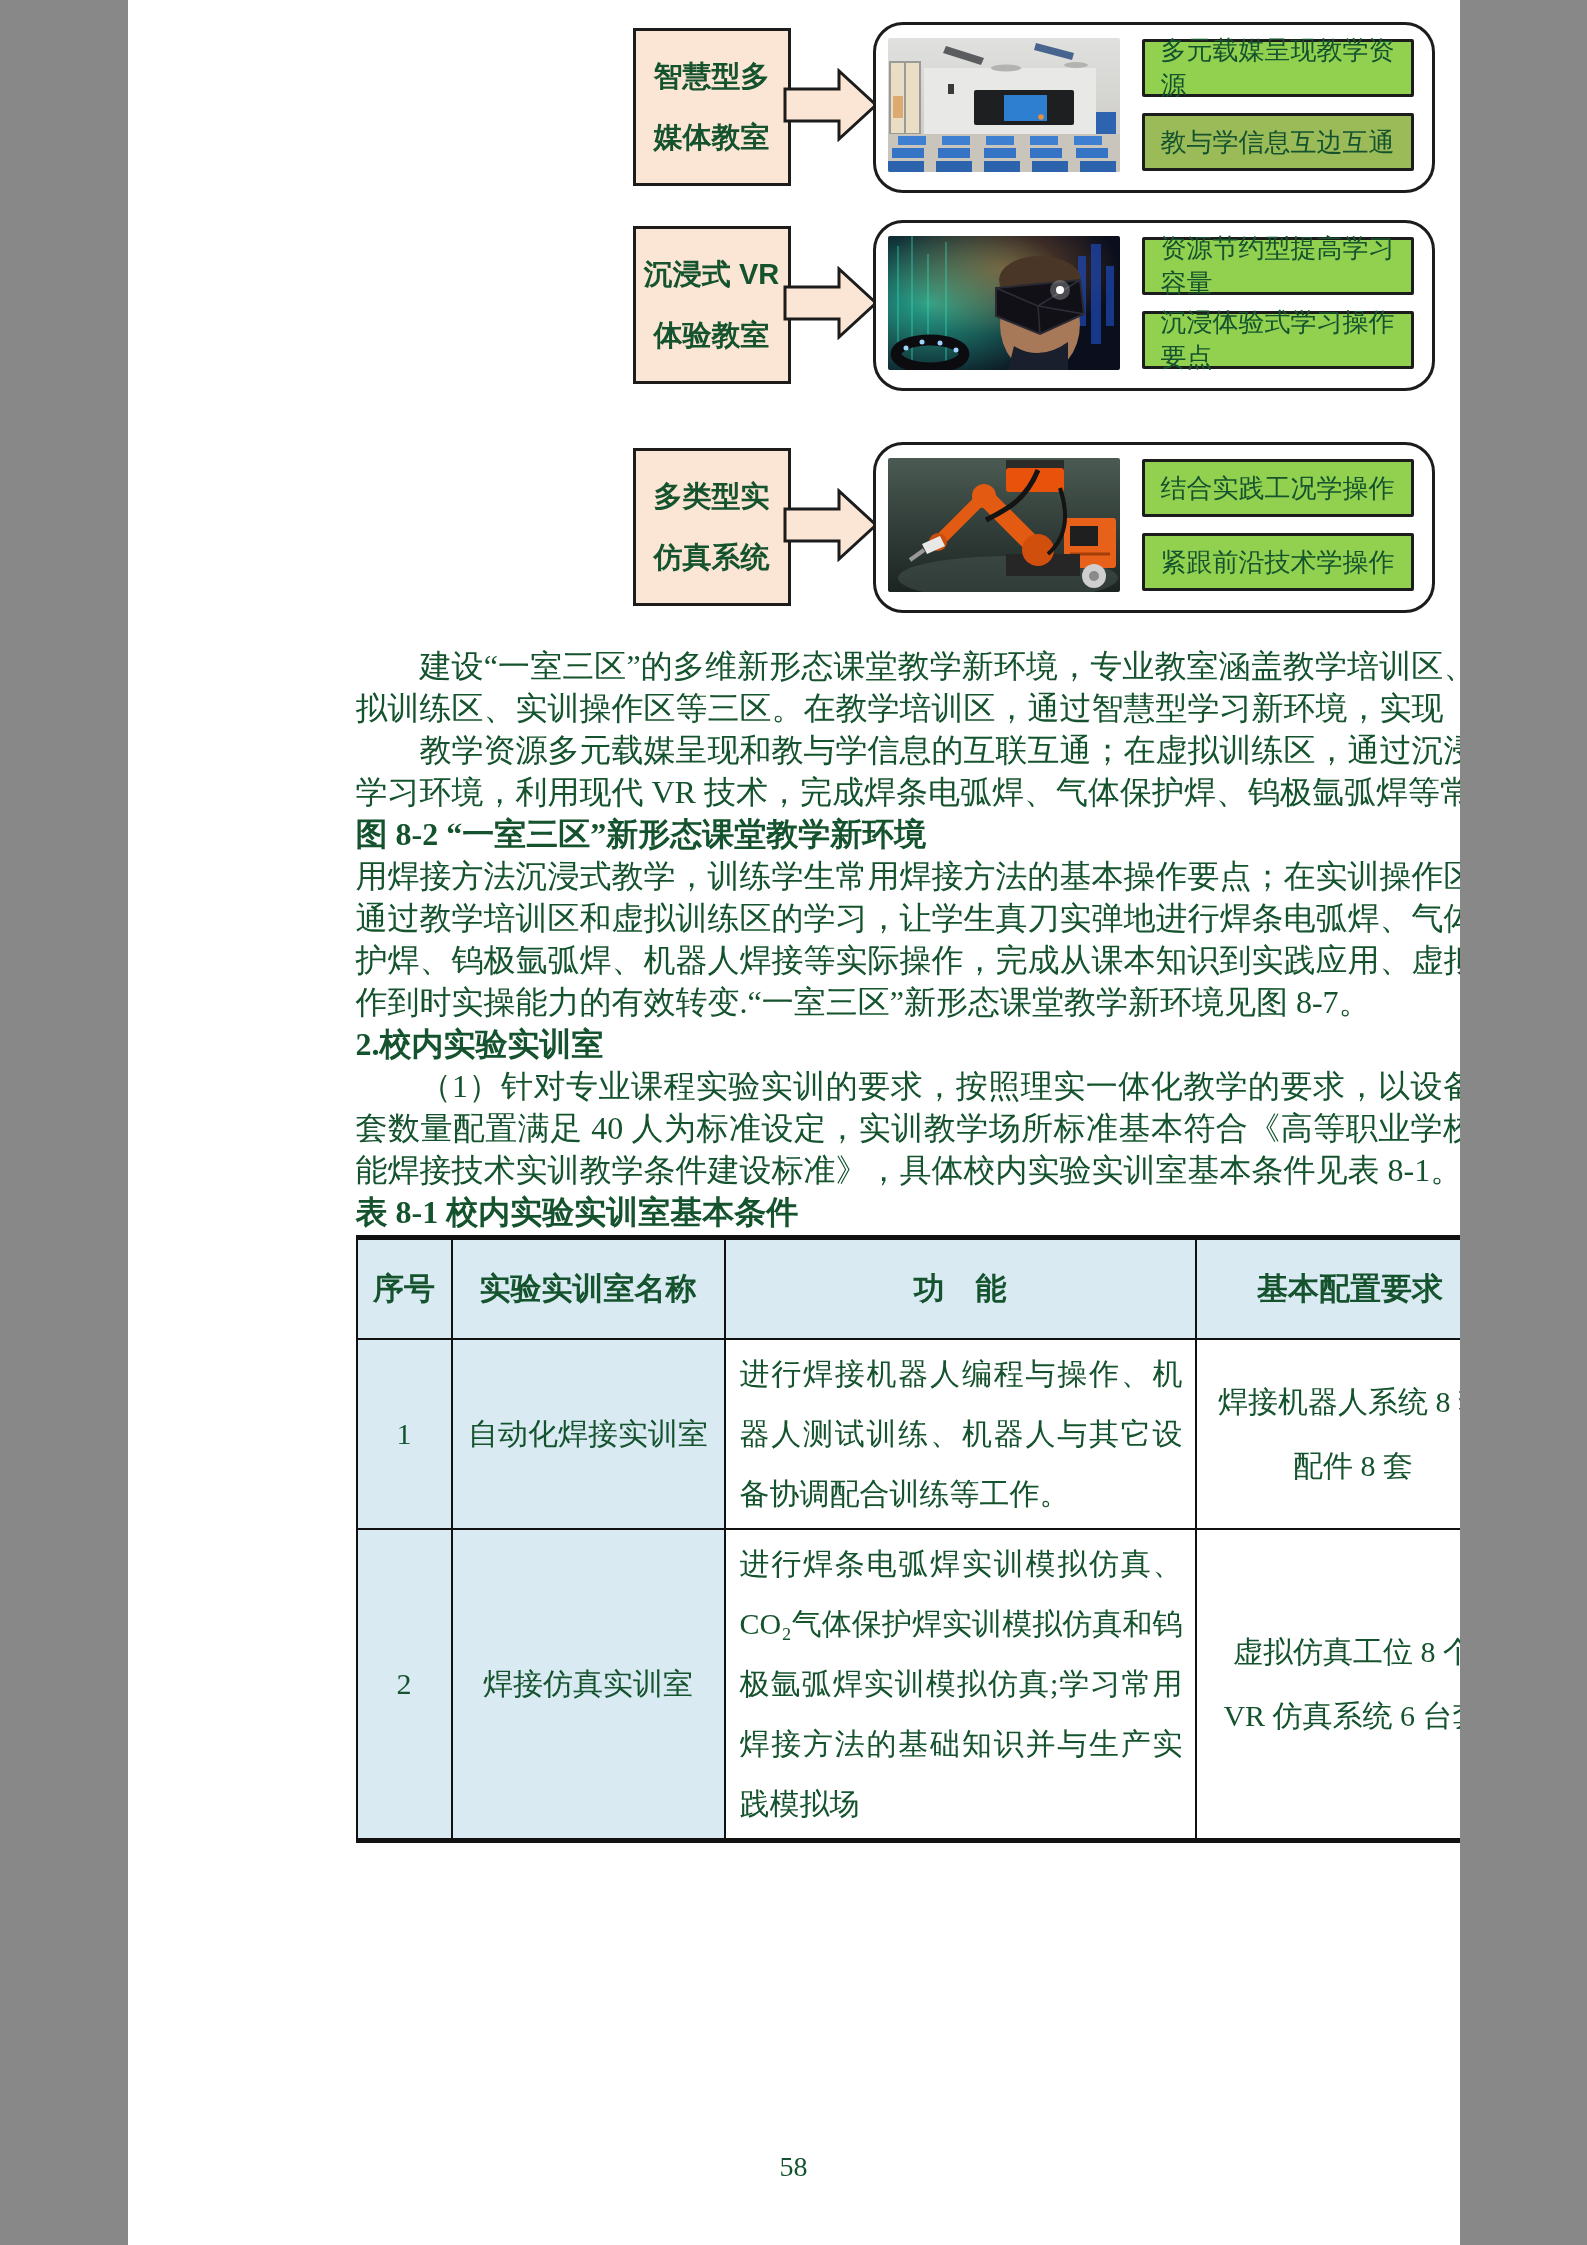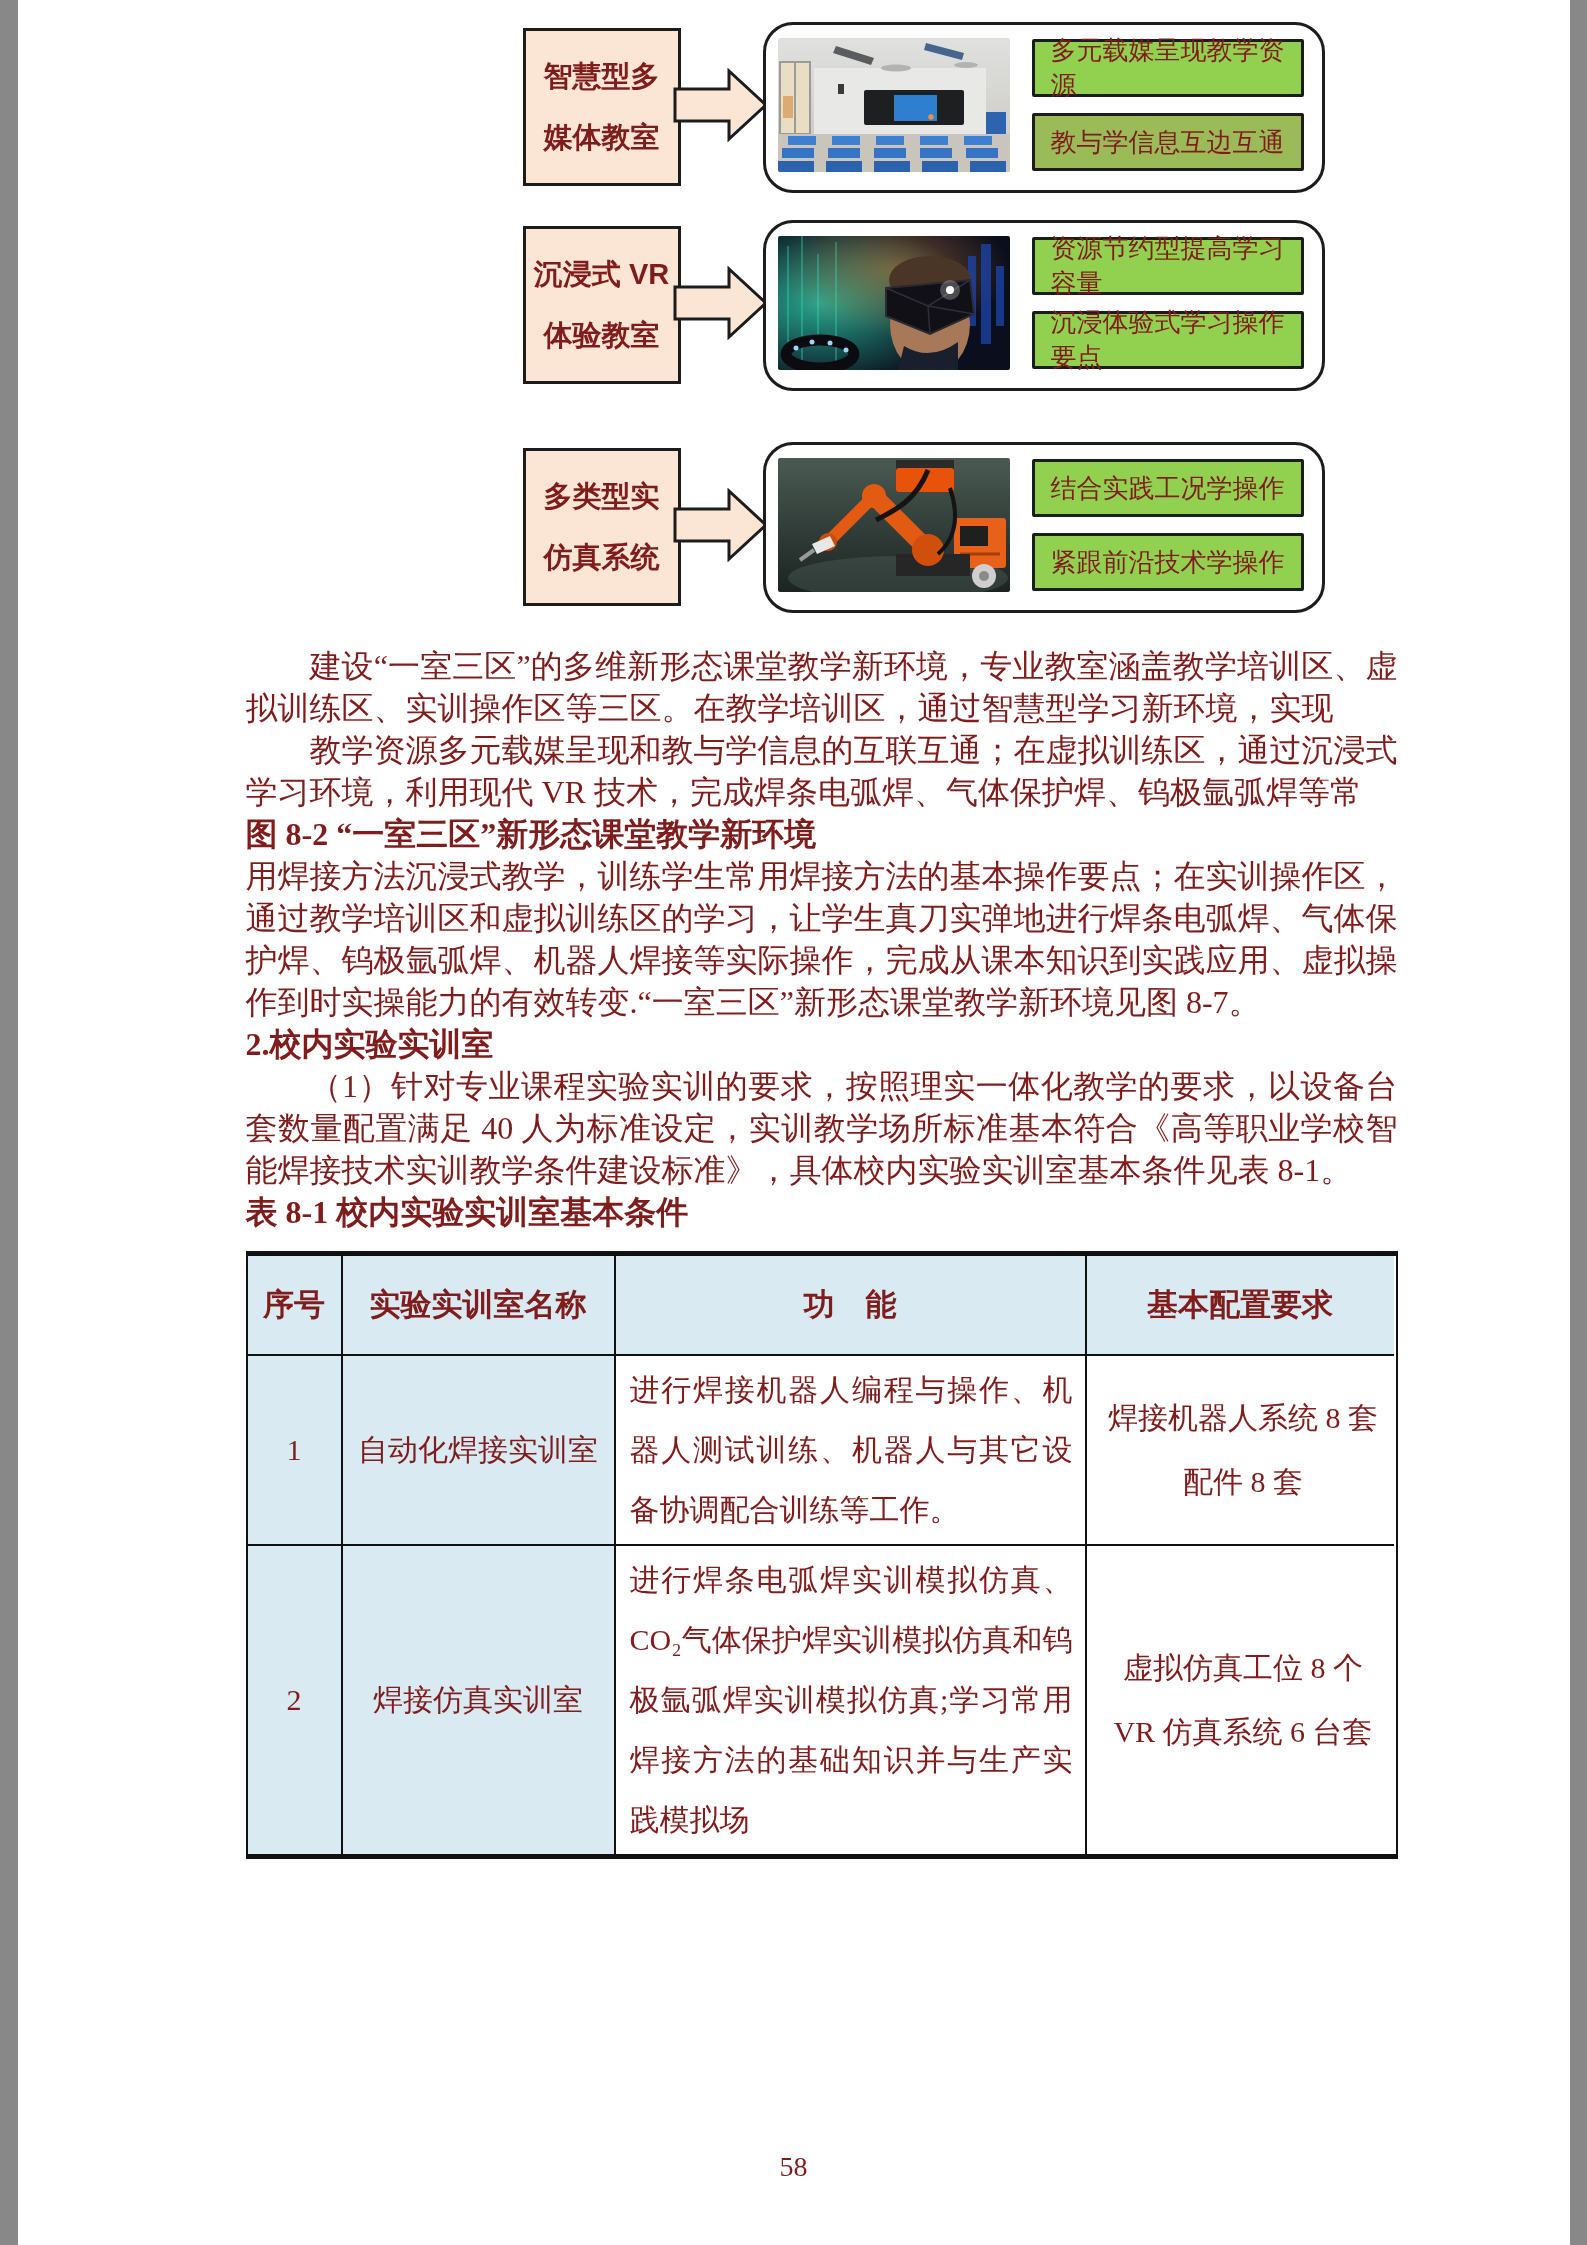--- a/index.html
+++ b/index.html
@@ -1,17 +1,17 @@
 <!DOCTYPE html>
 <html><head>
 <meta charset="utf-8">
 <style>
   html,body{margin:0;padding:0;background:#888;}
-  .page{position:relative;width:1552px;height:2245px;background:#ffffff;margin:0 auto;
-        font-family:"Liberation Serif",serif;color:#7f1d1d;overflow:hidden;}
+  .page{position:relative;width:1332px;height:2245px;background:#ffffff;margin:0 auto;
+        font-family:"Liberation Serif",serif;color:#14532d;overflow:hidden;}
 
   
   .diagram{position:absolute;top:22px;left:0;width:1587px;height:610px;}
   .drow{position:absolute;left:505px;width:800px;height:165px;}
   .label-box{position:absolute;left:0;top:6px;width:152px;height:152px;background:#fbe5d5;
              border:3px solid #1c1c1c;display:flex;flex-direction:column;justify-content:space-evenly;
              align-items:center;font-family:"Liberation Sans",sans-serif;font-weight:bold;
              font-size:29px;line-height:1;text-align:center;}
   .arrow{position:absolute;left:150px;top:46px;width:96px;height:74px;}
   .capsule{position:absolute;left:240px;top:0;width:556px;height:165px;background:#fff;
@@ -28,21 +28,21 @@
   .content p{margin:0;font-size:32px;line-height:42px;text-align:justify;}
   .indent{text-indent:64px;}
   .noindent{text-indent:0;}
   .fig-caption,.tbl-caption{margin:0;font-size:31px;font-weight:bold;text-align:center;}
   .fig-caption{line-height:54px;}
   .tbl-caption{line-height:52px;}
   .h2{margin:0;font-size:33px;font-weight:bold;line-height:70px;}
 
   
   .tbl{width:1152px;border-top:5px solid #111;border-bottom:5px solid #111;
-       border-left:2px solid #111;border-right:2px solid #111;box-sizing:border-box;margin-top:18px;}
+       border-left:2px solid #111;border-right:2px solid #111;box-sizing:border-box;margin-top:2px;}
   .trow{display:grid;grid-template-columns:95px 273px 471px 307px;}
   .tcell{border-right:2px solid #111;border-bottom:2px solid #111;box-sizing:border-box;
          font-size:30px;line-height:60px;}
   .trow .tcell:last-child{border-right:none;text-align:center;}
   .trow:last-child .tcell{border-bottom:none;}
   .thead .tcell{background:#d9eaf2;height:100px;display:flex;align-items:center;justify-content:center;
                 font-weight:bold;font-size:31px;}
   .cblue{background:#d9eaf2;display:flex;align-items:center;justify-content:center;text-align:center;}
   .cfunc{padding:4px 12px 4px 14px;text-align:justify;}
   .ccfg{padding:4px 8px 4px 14px;display:flex;flex-direction:column;justify-content:center;line-height:64px;}

